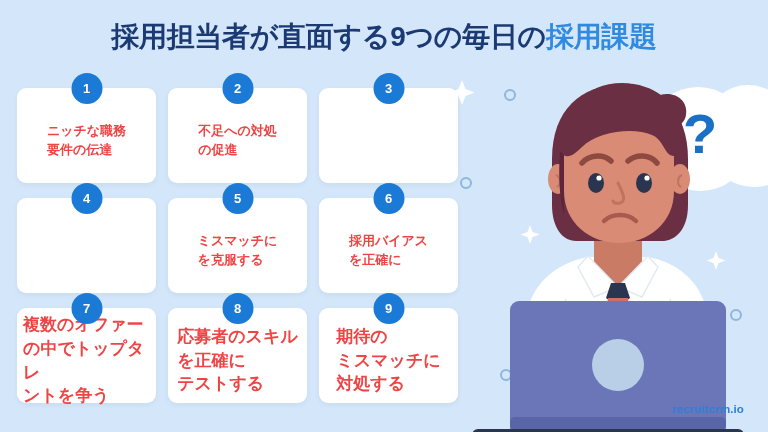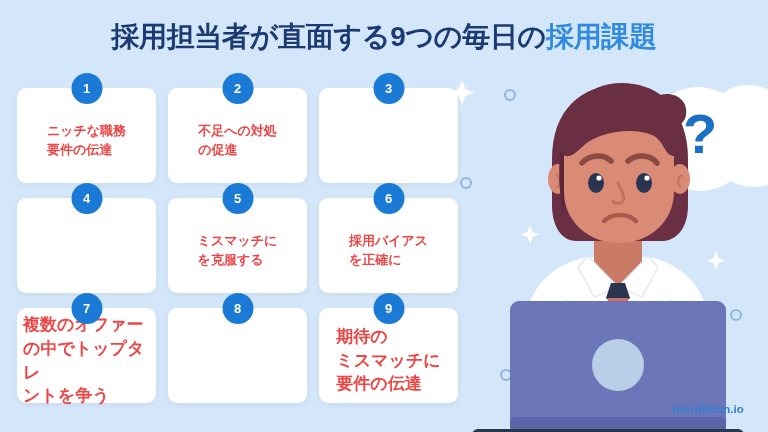--- a/index.html
+++ b/index.html
@@ -230,26 +230,29 @@
 
     <div class="card three-line">
       <div class="badge">7</div>
       <div class="card-text">複数のオファー
 の中でトップタレ
 ントを争う</div>
     </div>
 
     <div class="card three-line">
       <div class="badge">8</div>
+      <div class="card-text">応募者のスキル
+を正確に
+テストする</div>
     </div>
 
     <div class="card three-line">
       <div class="badge">9</div>
       <div class="card-text">期待の
 ミスマッチに
-要件の伝達</div>
+対処する</div>
     </div>
 
   </div>
 
   <div class="brand">recruitcrm.io</div>
 
 </div>
 
 </body></html>

